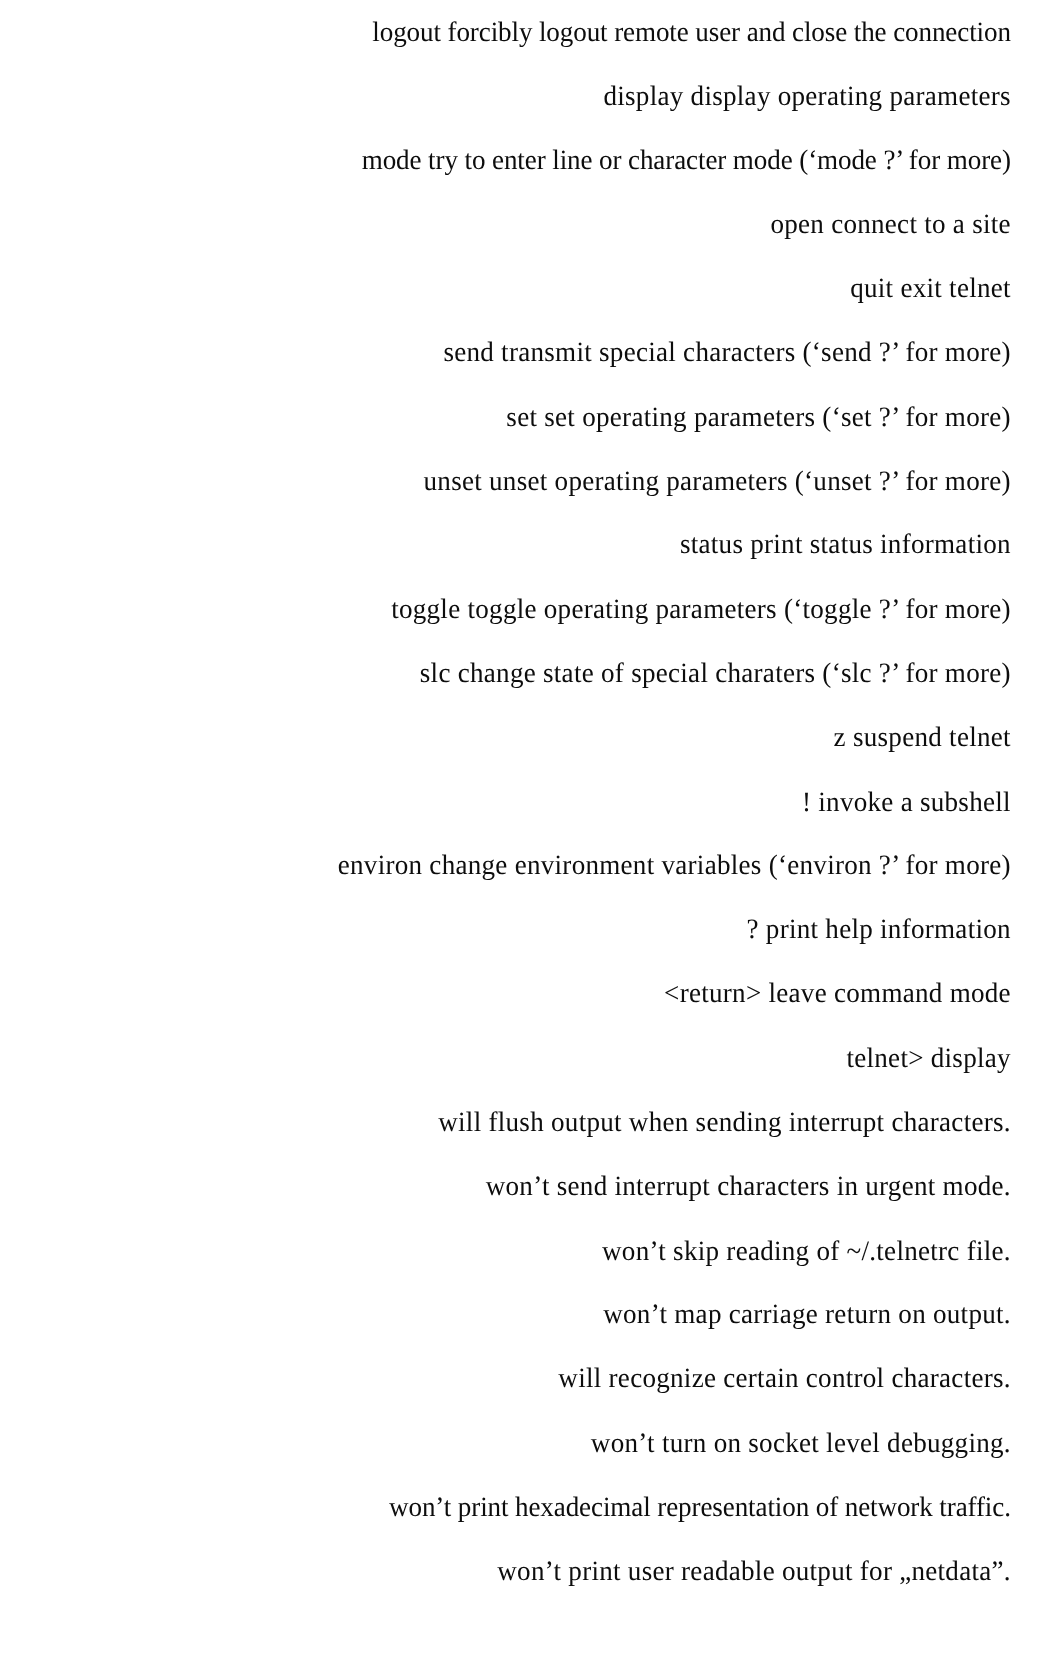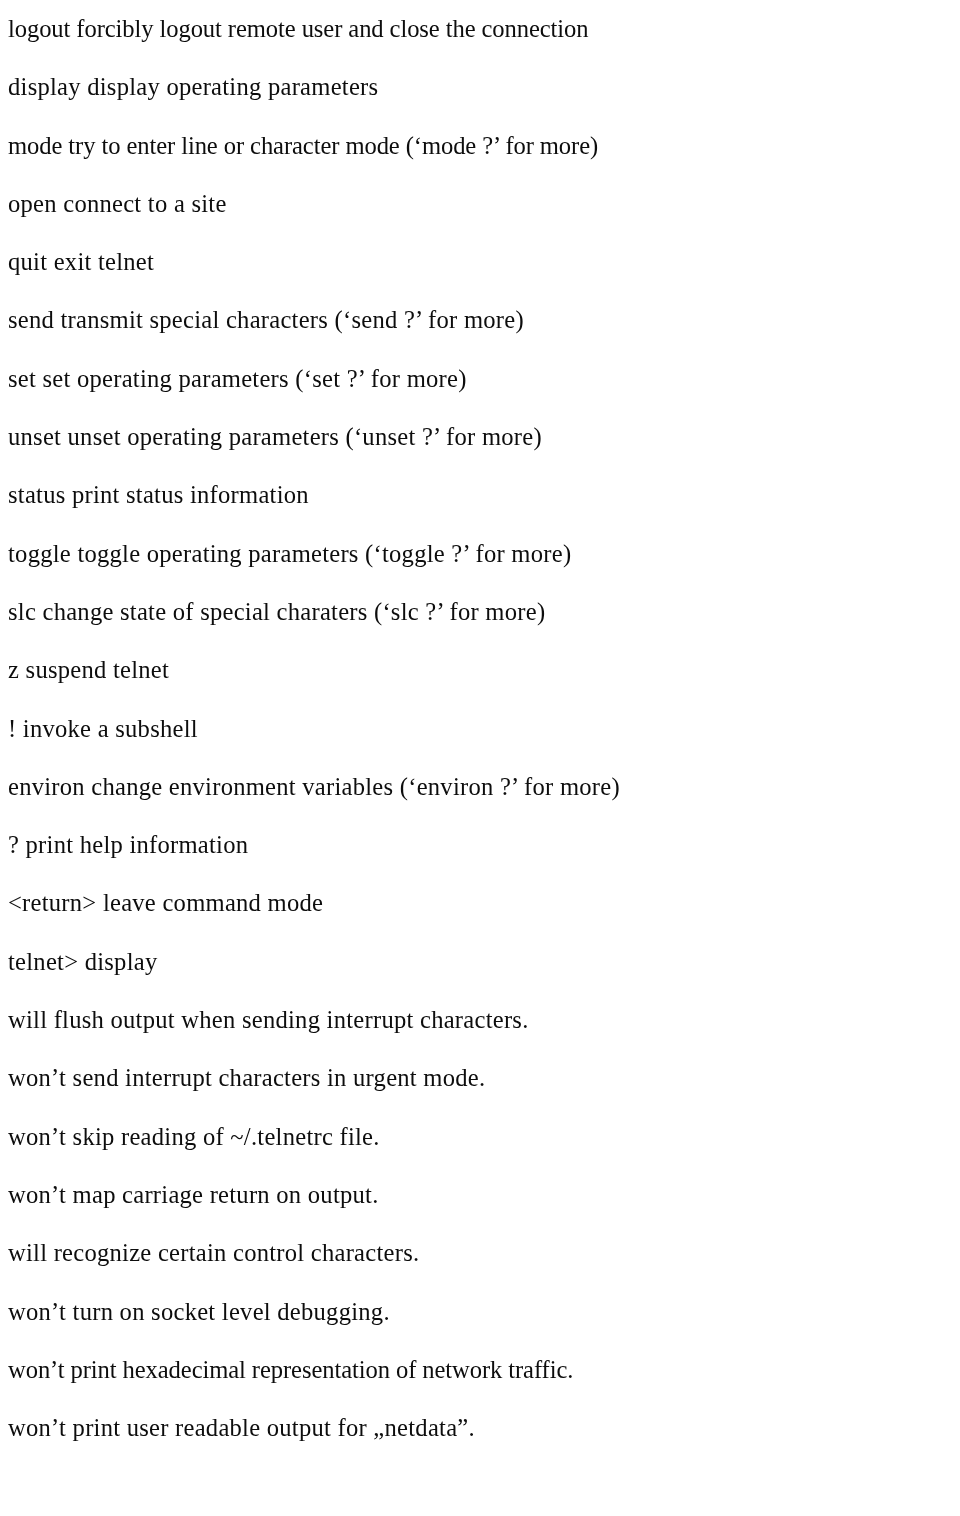--- a/index.html
+++ b/index.html
@@ -19,20 +19,21 @@
     -webkit-font-smoothing: none;
   }
 
   .page {
     position: absolute;
     left: 0;
     top: 0;
     width: 960px;
     height: 1322px;
     box-sizing: border-box;
+    text-align: right;
   }
 
   
   .content {
     position: absolute;
     left: 8px;
     top: 0;
     width: 944px;
   }
 

